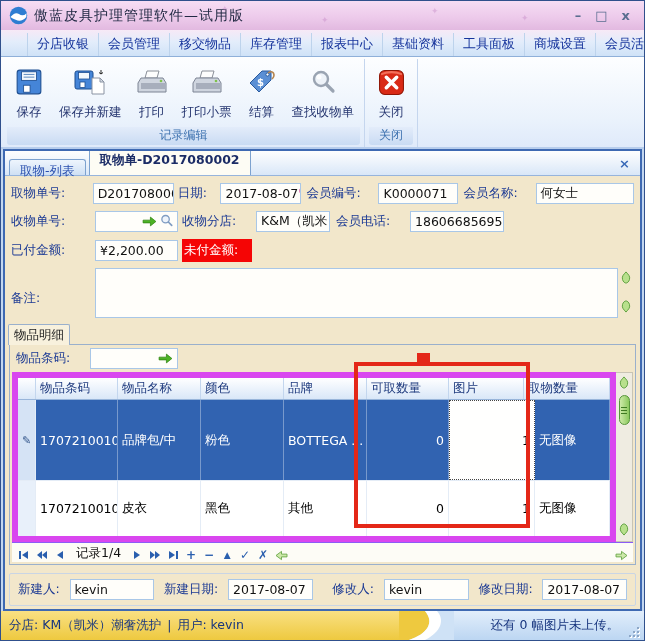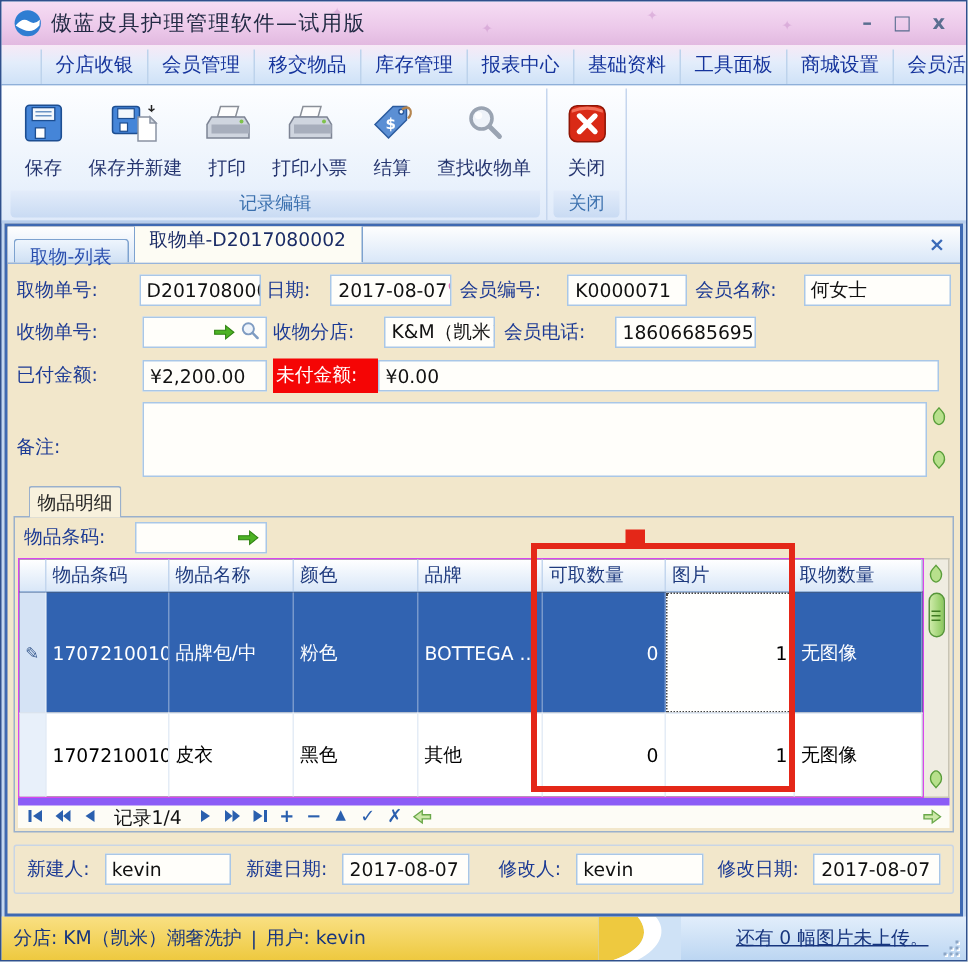--- a/index.html
+++ b/index.html
@@ -47,21 +47,21 @@
           font-size:12px; color:#3b70ae; line-height:17px; }
   .rfill { flex:1; }
   
   .workarea { flex:1; margin:0 2px; border:2px solid #3e69b2; background:#f2e7cb;
               display:flex; flex-direction:column; overflow:hidden; position:relative; }
   .doctabs { height:25px; flex:0 0 25px; display:flex; align-items:flex-end;
              background:linear-gradient(180deg,#fefefe,#d9e7f8); border-bottom:1px solid #96b4dc; padding-left:4px; }
   .dtab { height:16px; line-height:21px; padding:0 10px; font-size:12.5px; color:#2a4fae;
           background:linear-gradient(180deg,#eef5fd,#cfe0f4); border:1px solid #7da2cf;
           border-bottom:none; border-radius:3px 3px 0 0; margin-right:3px; white-space:nowrap; cursor:default;}
-  .dtab.active { background:#fdfcf4; font-weight:normal; color:#1b2c66; height:28px; line-height:23px; }
+  .dtab.active { background:#fdfcf4; font-weight:bold; color:#1b2c66; height:28px; line-height:23px; }
   .dtab-close { margin-left:auto; margin-bottom:4px; padding:0 10px; color:#3a6ab8; font-weight:bold;
                 font-size:13px; cursor:default; }
   
   .frow { display:flex; align-items:center; padding:0 6px; }
   .flabel { font-size:12.5px; color:#1c3a94; white-space:nowrap; }
   .ffield { height:21px; border:1px solid #a9c7e7; background:#fffefa; font-size:12.5px; color:#111;
             padding:2px 4px; display:flex; align-items:center; overflow:hidden; white-space:nowrap; }
   .r1 { margin-top:7px; }
   .l-ordno { width:84px; } .f-ordno { width:83px; }
   .l-date { width:44px; margin-left:4px; } .f-date { width:82px; justify-content:space-between; }
@@ -74,31 +74,31 @@
   .r3 { margin-top:7px; }
   .f-paid { width:83px; }
   .l-unpaid { width:70px; margin-left:4px; background:#f50505; color:#ffffff; padding:3px 2px; }
   .f-unpaid { flex:1; margin-right:8px; }
   .r4 { margin-top:6px; align-items:center; }
   .l-remark { width:84px; padding-top:10px; }
   .f-remark { flex:1; height:50px; align-items:flex-start; }
   .remark-scroll { width:16px; height:50px; display:flex; flex-direction:column;
                    justify-content:space-between; align-items:center; padding:1px 0; }
   
-  .items-tab { margin:6px 0 0 14px; width:62px; height:21px; background:#f8f1dd;
+  .items-tab { margin:6px 0 0 3px; width:62px; height:21px; background:#f8f1dd;
                border:1px solid #9ab0cc; border-bottom:none; border-radius:2px 2px 0 0;
                font-size:12.5px; color:#222; text-align:center; line-height:20px; position:relative; z-index:2; }
   .detail-panel { margin:0 4px 0 4px; border:1px solid #9ab0cc; background:#f2e7cb; flex:0 0 auto;
                   margin-top:-1px; }
   .barcode-row { display:flex; align-items:center; height:27px; padding:0 6px; }
   .l-barcode { width:74px; }
   .f-barcode { width:88px; justify-content:flex-end; }
   
   .tablewrap { display:flex; margin:0 2px; }
-  .grid { width:100%; border:1px solid #d946ef; background:#000000; display:flex; flex:1; flex-direction:column; }
+  .grid { width:100%; border:6px solid #d946ef; background:#d946ef; display:flex; flex:1; flex-direction:column; }
   .trow { display:flex; }
   .tc { border-right:1px solid #c3d6ee; padding:2px 4px; font-size:12.5px; overflow:hidden;
         white-space:nowrap; display:flex; align-items:center; }
   .c0{width:18px;flex:0 0 18px;} .c1{width:82px;flex:0 0 82px;} .c2{width:83px;flex:0 0 83px;}
   .c3{width:83px;flex:0 0 83px;} .c4{width:83px;flex:0 0 83px;} .c5{width:82px;flex:0 0 82px;}
   .c6{width:86px;flex:0 0 86px;} .c7{flex:1;}
   .thead { height:22px; background:linear-gradient(180deg,#ffffff,#d9e7f8); border-bottom:1px solid #98b5da; }
   .thead .tc { color:#1e3a7e; }
   .rowsel { height:80px; background:#3163b1; color:#fff; }
   .rowsel .tc { border-right:1px solid rgba(255,255,255,.35); }
@@ -109,40 +109,40 @@
   .qtycell { background:#fffffe; border:1px dotted #444 !important; color:#000; justify-content:flex-end; }
   
   .vscroll { width:17px; flex:0 0 17px; background:#efece1; border:1px solid #c8c4b4; border-left:none;
              display:flex; flex-direction:column; align-items:center; justify-content:space-between; padding:1px 0; }
   .vthumb { width:11px; height:30px; border-radius:6px; border:1px solid #56953a;
             background:linear-gradient(90deg,#cdeaa8,#8cc95e); margin-top:2px;
             display:flex; flex-direction:column; gap:2px; align-items:center; justify-content:center; }
   .vthumb i { display:block; width:6px; height:1px; background:#3f7a22; }
   .vsp { flex:1; }
   
-  .navbar { height:20px; display:flex; align-items:flex-start; gap:2px; padding:0 4px;
-            background:#fdfcf6; border-top:5px solid #8b5cf6; margin:0 2px 2px 2px; }
+  .navbar { height:20px; display:flex; align-items:flex-end; gap:2px; padding:0 4px;
+            background:#fdfcf6; border-top:1px solid #8b5cf6; margin:0 2px 2px 2px; }
   .navico { width:16px; height:14px; display:flex; align-items:center; justify-content:center; cursor:default; }
   .navtxt { font-size:12.5px; color:#111; padding:0 6px; white-space:nowrap; }
   .navchar { font-size:12px; font-weight:bold; color:#2a5fae; line-height:1; }
   .navfill { flex:1; }
   
   .footerbox { margin:8px 4px 0 4px; border:1px solid #c9d5e5; border-radius:2px; height:33px;
                display:flex; align-items:center; padding:0 8px; }
   .l-f { white-space:nowrap; }
   .f-f { width:86px; }
   .gap { width:10px; }
   
   .statusbar { height:29px; flex:0 0 29px; display:flex; align-items:stretch; }
   .status-left { flex:1; background:linear-gradient(180deg,#f9e083,#eec93f); display:flex;
                  align-items:center; gap:6px; padding-left:8px; font-size:12.5px; color:#17357e; white-space:nowrap; }
   .status-swoosh { width:55px; flex:0 0 55px; }
   .status-right { width:190px; flex:0 0 190px; background:linear-gradient(180deg,#e2eefb,#bcd6f2);
                   display:flex; align-items:center; justify-content:flex-end; gap:8px; padding-right:4px;
-                  font-size:12.5px; color:#17357e; white-space:nowrap;text-decoration:underline; }
+                  font-size:12.5px; color:#17357e; white-space:nowrap; }
   .grip { width:13px; height:13px; align-self:flex-end; margin-bottom:2px; position:relative; }
   .grip i { position:absolute; width:2px; height:2px; background:#8ca6c6; box-shadow:1px 1px 0 #fff; }
   .grip i:nth-child(1){ right:1px; bottom:1px; }
   .grip i:nth-child(2){ right:1px; bottom:5px; }
   .grip i:nth-child(3){ right:5px; bottom:1px; }
   .grip i:nth-child(4){ right:1px; bottom:9px; }
   .grip i:nth-child(5){ right:5px; bottom:5px; }
   .grip i:nth-child(6){ right:9px; bottom:1px; }
   
   .anno-rect { position:absolute; left:353px; top:361px; width:176px; height:166px;
@@ -326,21 +326,20 @@
       <span class="flabel l-branch">收物分店:</span>
       <span class="ffield f-branch">K&amp;M（凯米）潮</span>
       <span class="flabel l-phone">会员电话:</span>
       <span class="ffield f-phone">18606685695</span>
     </div>
 
     <div class="frow r3">
       <span class="flabel l-ordno">已付金额:</span>
       <span class="ffield f-paid">¥2,200.00</span>
       <span class="flabel l-unpaid">未付金额:</span>
-      <span class="ffield f-unpaid">¥0.00</span>
     </div>
 
     <div class="frow r4">
       <span class="flabel l-remark">备注:</span>
       <span class="ffield f-remark"></span>
       <span class="remark-scroll">
         <span>
           <svg viewBox="0 0 12 14" width="12" height="13">
               <path d="M6 1 C8.6 4 10.6 5.4 9.8 9 C9.2 11.8 7 13 6 13 C5 13 2.8 11.8 2.2 9 C1.4 5.4 3.4 4 6 1 z" fill="#b8e08c" stroke="#5a9e3a"></path>
             </svg>

